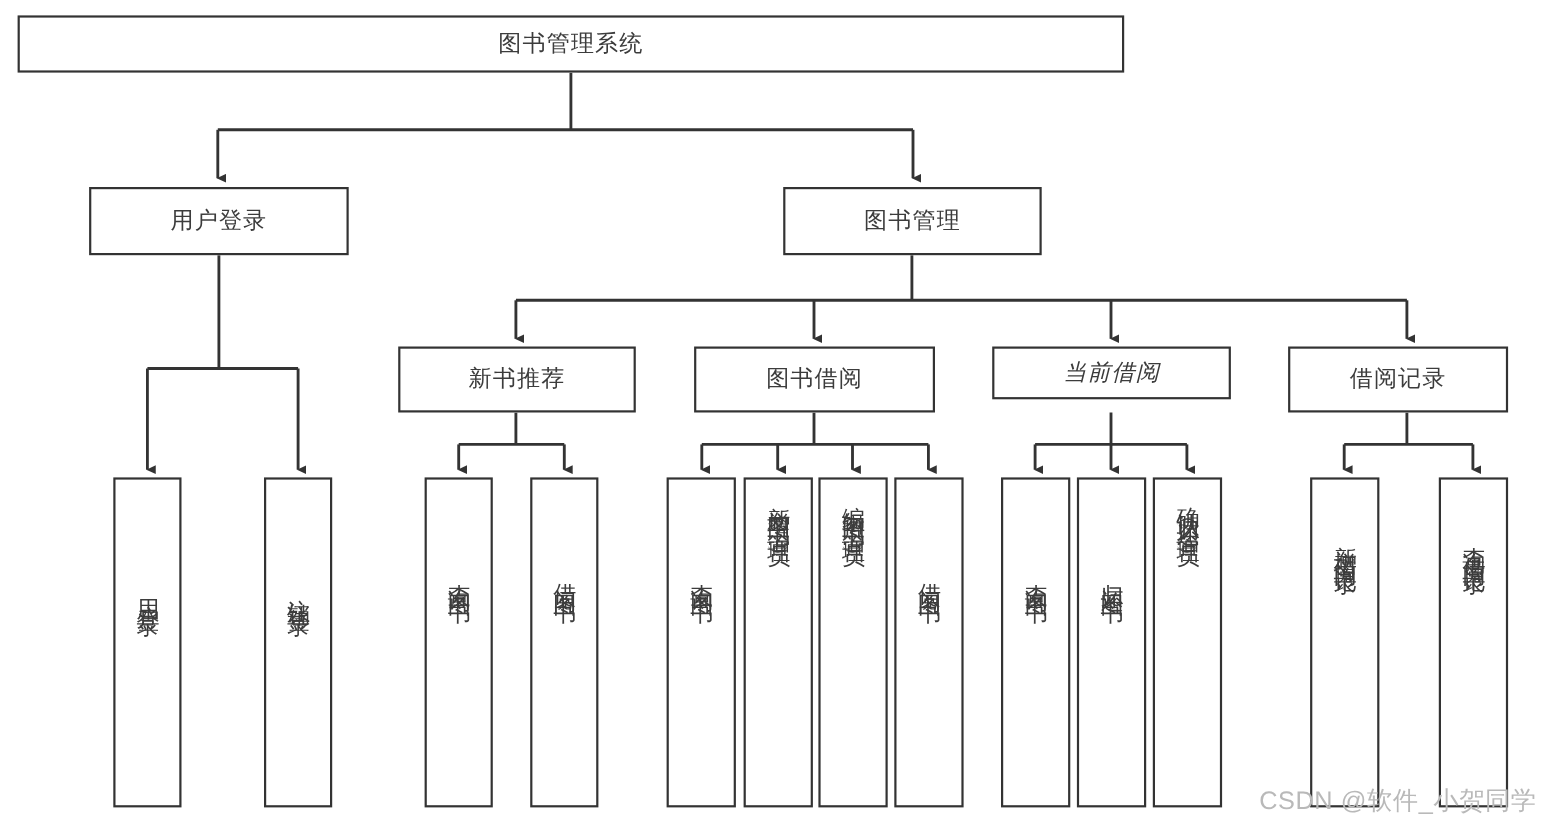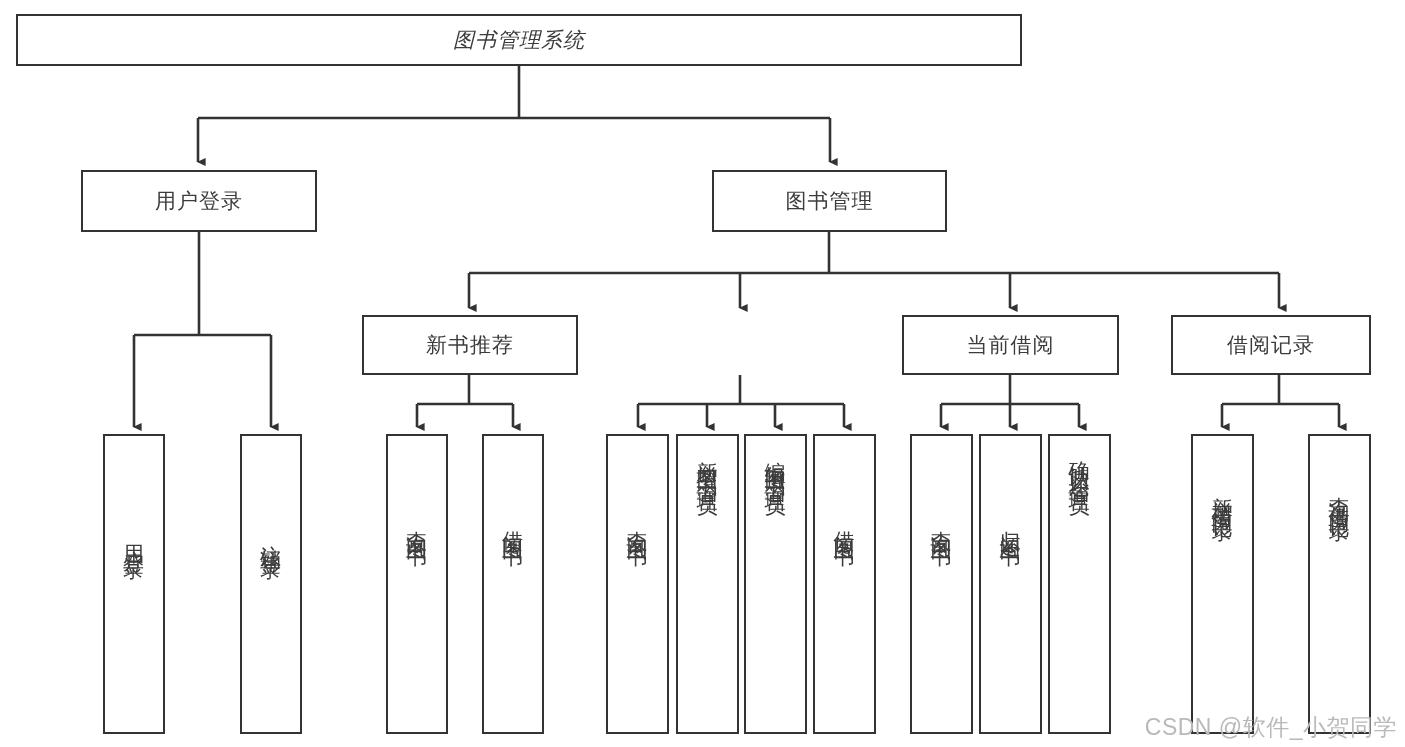--- a/index.html
+++ b/index.html
@@ -115,35 +115,38 @@
       <path d="M1010,404 L1010,427" marker-end="url(#arrow)"></path>
       <path d="M1079,404 L1079,427" marker-end="url(#arrow)"></path>
 
       <path d="M1279,375 L1279,404"></path>
       <path d="M1222,404 L1339,404"></path>
       <path d="M1222,404 L1222,427" marker-end="url(#arrow)"></path>
       <path d="M1339,404 L1339,427" marker-end="url(#arrow)"></path>
     </g>
   </svg>
 
-  <div class="node" style="left:16px; top:14px; width:1006px; height:52px;font-style:italic;">
+  <div class="node" style="left:16px; top:14px; width:1006px; height:52px;">
     <span class="label">图书管理系统</span>
   </div>
 
   <div class="node" style="left:81px; top:170px; width:236px; height:62px;">
     <span class="label">用户登录</span>
   </div>
   <div class="node" style="left:362px; top:315px; width:216px; height:60px;">
     <span class="label">新书推荐</span>
   </div>
 
   <div class="node" style="left:712px; top:170px; width:235px; height:62px;">
     <span class="label">图书管理</span>
   </div>
-  <div class="node" style="left:902px; top:315px; width:217px; height:60px;">
+  <div class="node" style="left:631px; top:315px; width:219px; height:60px;">
+    <span class="label">图书借阅</span>
+  </div>
+  <div class="node" style="left:902px; top:315px; width:217px; height:48px;font-style:italic;">
     <span class="label">当前借阅</span>
   </div>
   <div class="node" style="left:1171px; top:315px; width:200px; height:60px;">
     <span class="label">借阅记录</span>
   </div>
 
   <div class="node vert" style="left:103px; top:434px; width:62px; height:300px; padding-top:92px;">
     <span class="label">用户登录</span>
   </div>
   <div class="node vert" style="left:240px; top:434px; width:62px; height:300px; padding-top:92px;">

